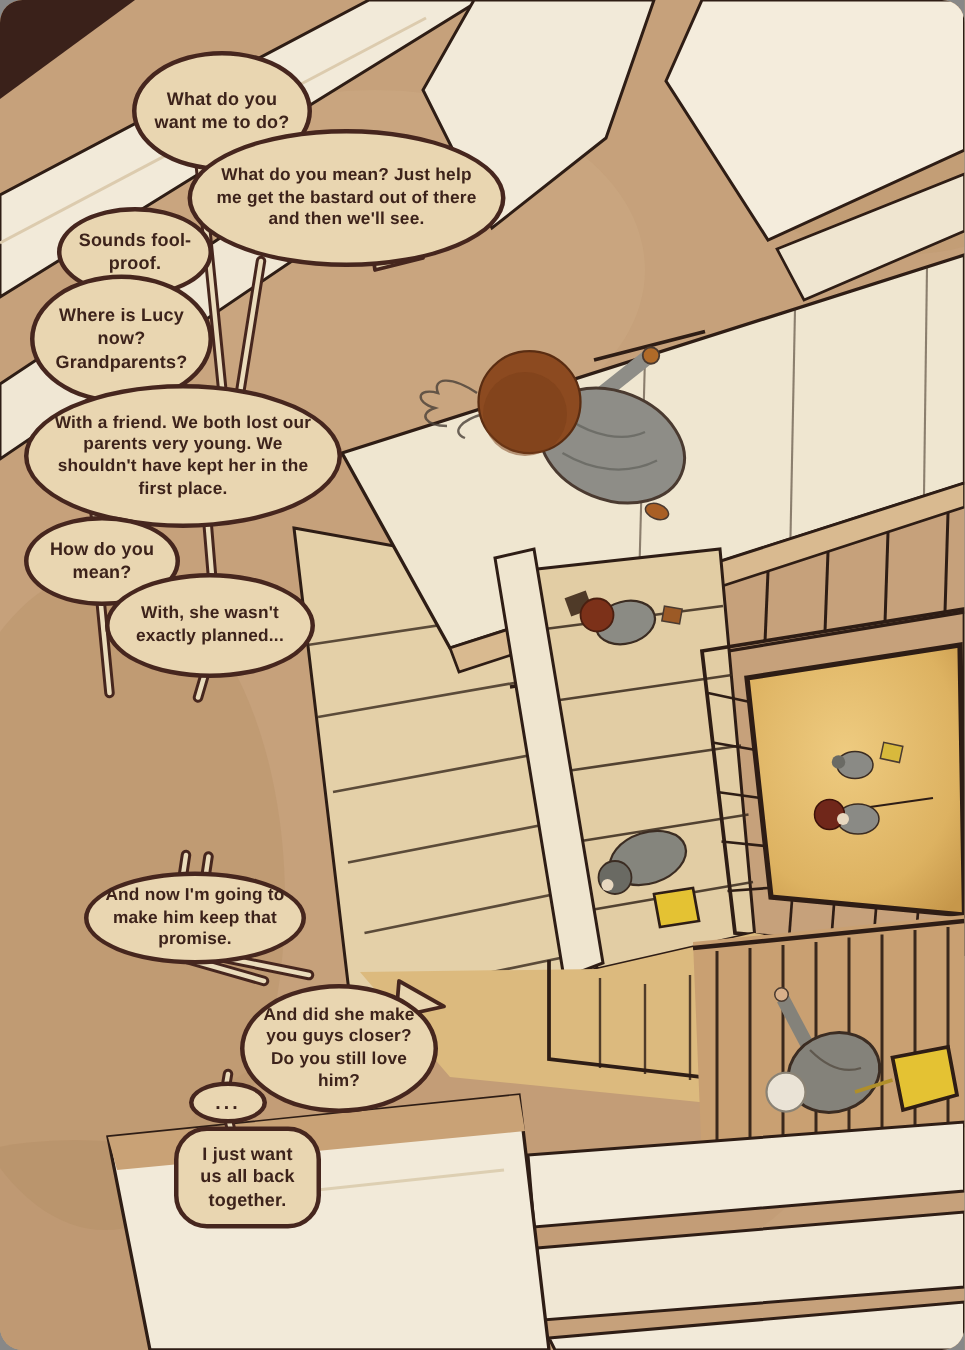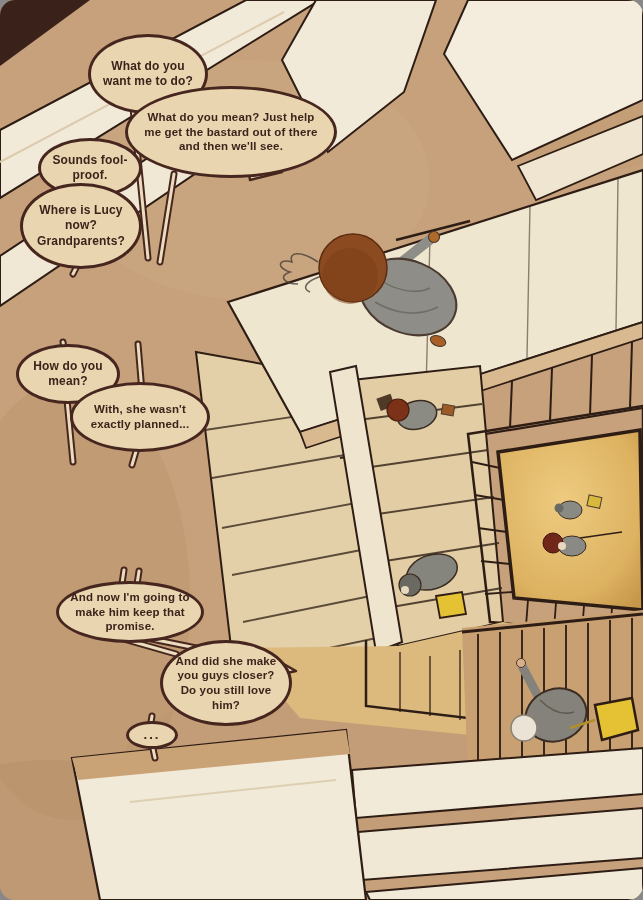--- a/index.html
+++ b/index.html
@@ -211,18 +211,20 @@
              M152,716 L150,728 M152,744 L155,758" stroke="#eadcbc" stroke-width="3" fill="none" stroke-linecap="round"></path>
     <polygon points="246,152 282,172 250,180" fill="#e9d6b1" stroke="#46261e" stroke-width="2.5" stroke-linejoin="round"></polygon>
     <polygon points="266,654 296,671 264,678" fill="#e9d6b1" stroke="#46261e" stroke-width="2.5" stroke-linejoin="round"></polygon>
   </g>
 </svg>
 
   <div class="bubble small" style="left:88px;top:34px;width:120px;height:80px;">What do you want me to do?</div>
   <div class="bubble" style="left:125px;top:86px;width:212px;height:92px;">What do you mean? Just help me get the bastard out of there and then we'll see.</div>
   <div class="bubble small" style="left:38px;top:138px;width:104px;height:60px;">Sounds fool-proof.</div>
   <div class="bubble small" style="left:20px;top:183px;width:122px;height:86px;">Where is Lucy now? Grandparents?</div>
+  <div class="bubble" style="left:16px;top:256px;width:212px;height:96px;">With a friend. We both lost our parents very young. We shouldn't have kept her in the first place.</div>
   <div class="bubble small" style="left:16px;top:344px;width:104px;height:60px;">How do you mean?</div>
   <div class="bubble" style="left:70px;top:382px;width:140px;height:70px;">With, she wasn't exactly planned...</div>
   <div class="bubble" style="left:56px;top:581px;width:148px;height:62px;">And now I'm going to make him keep that promise.</div>
-  <div class="bubble" style="left:160px;top:640px;width:132px;height:86px;">And did she make you guys closer? Do you still love him?</div>
+  <div class="bubble" style="left:160px;top:656px;width:132px;height:86px;">And did she make you guys closer? Do you still love him?</div>
   <div class="bubble dots" style="left:126px;top:721px;width:52px;height:28px;">...</div>
+  <div class="bubble rect small" style="left:116px;top:751px;width:98px;height:68px;">I just want us all back together.</div>
 </div>
 
 </body></html>

